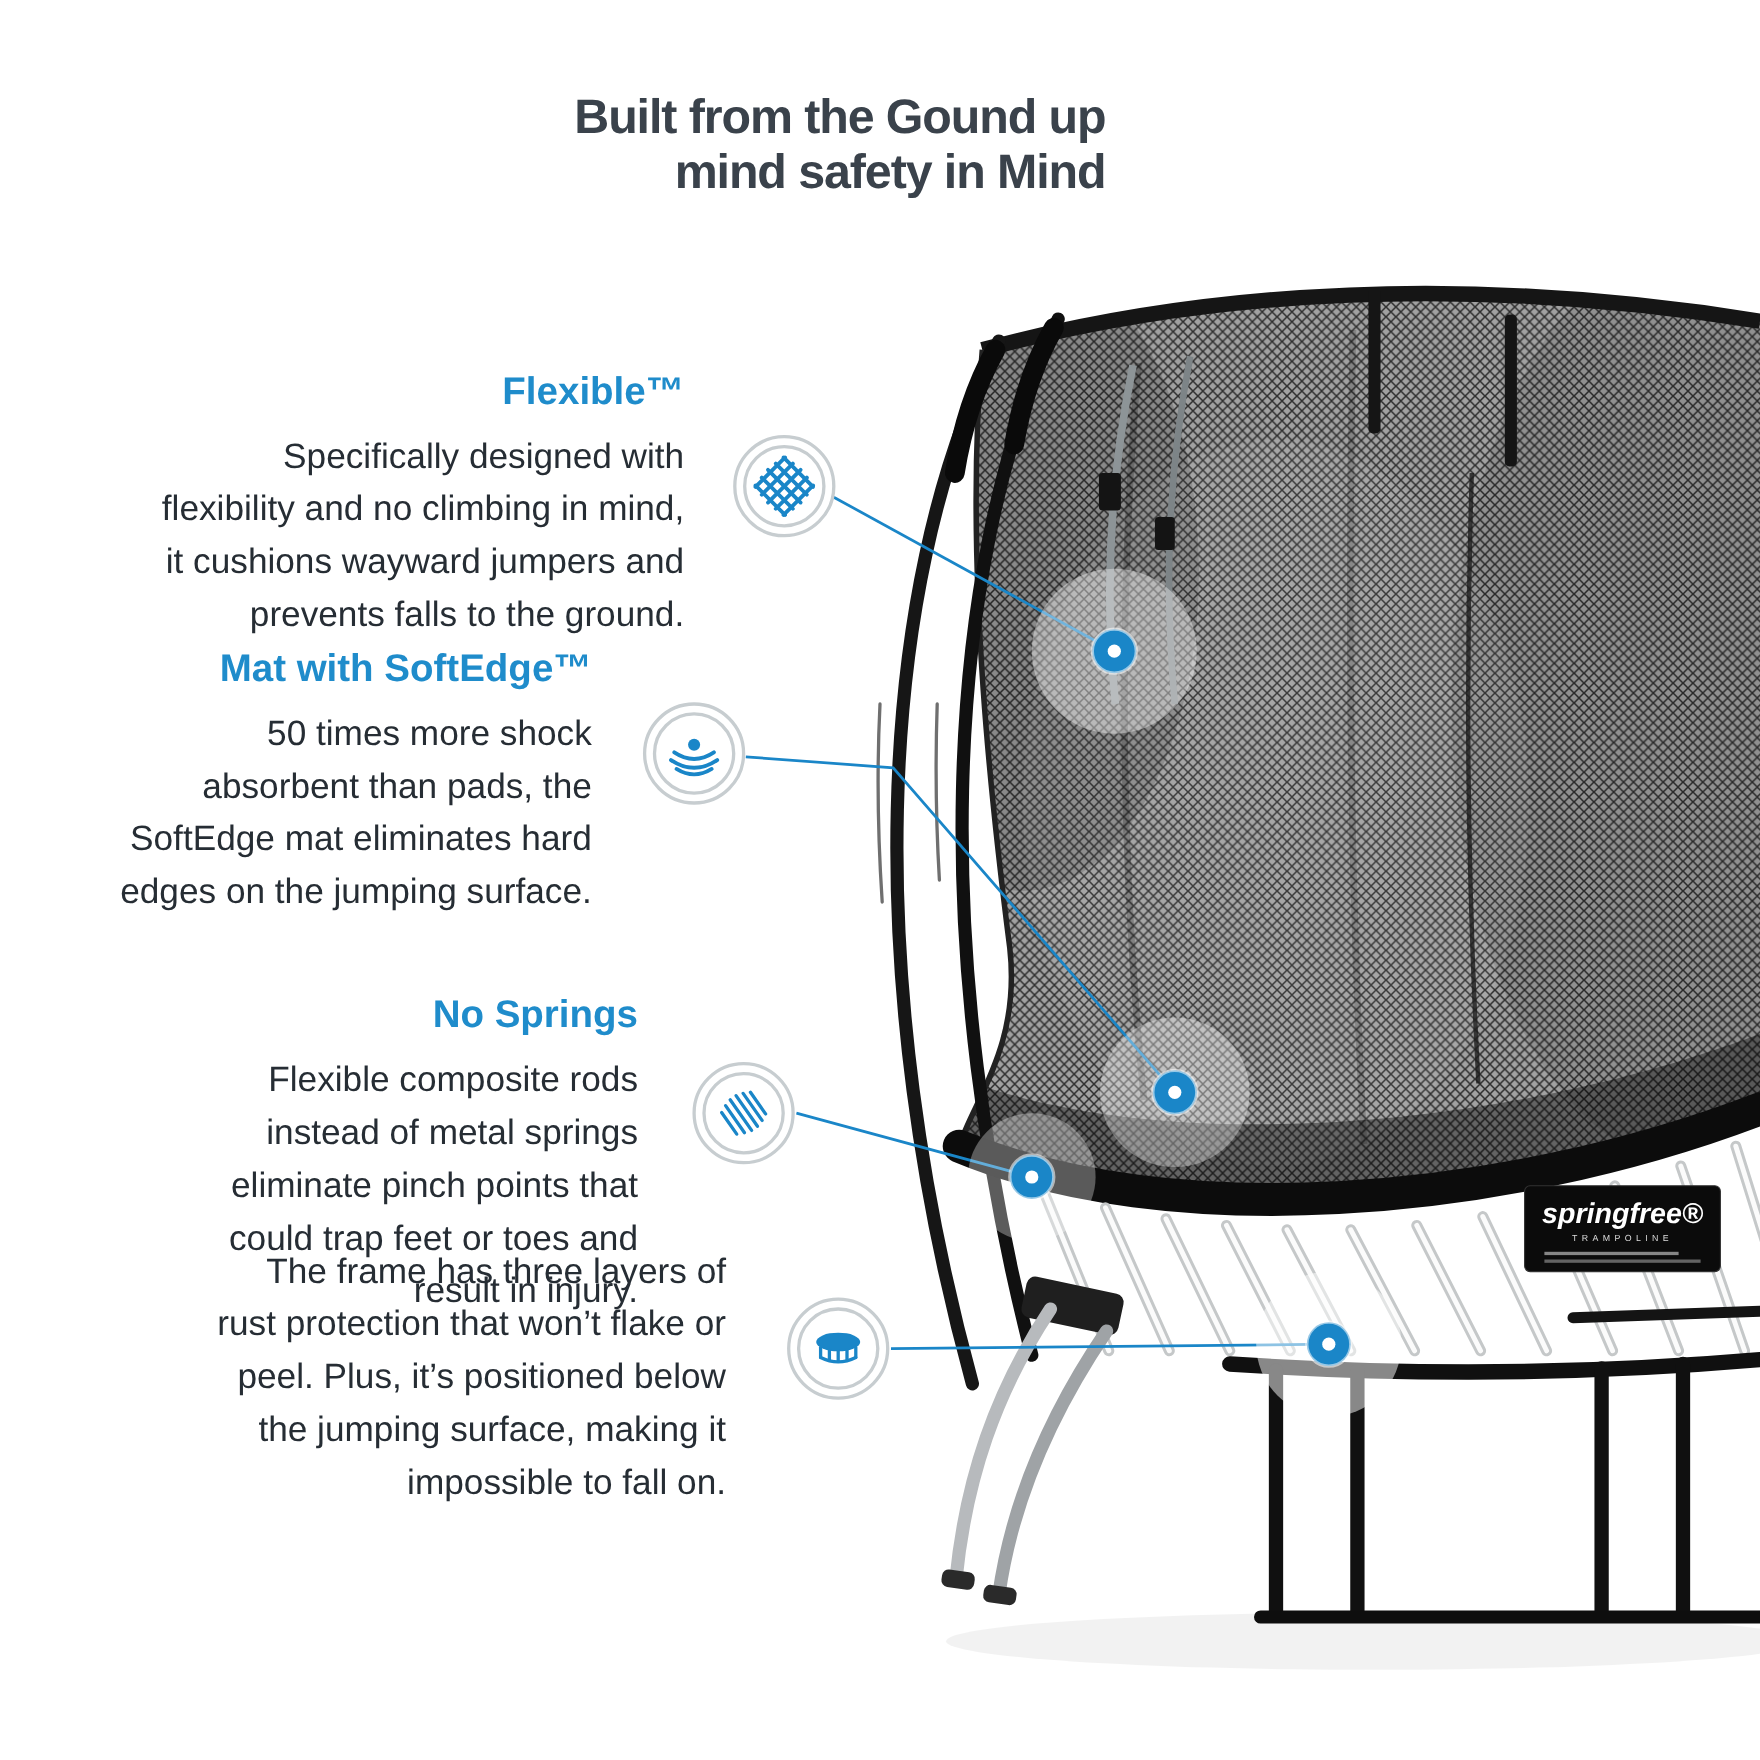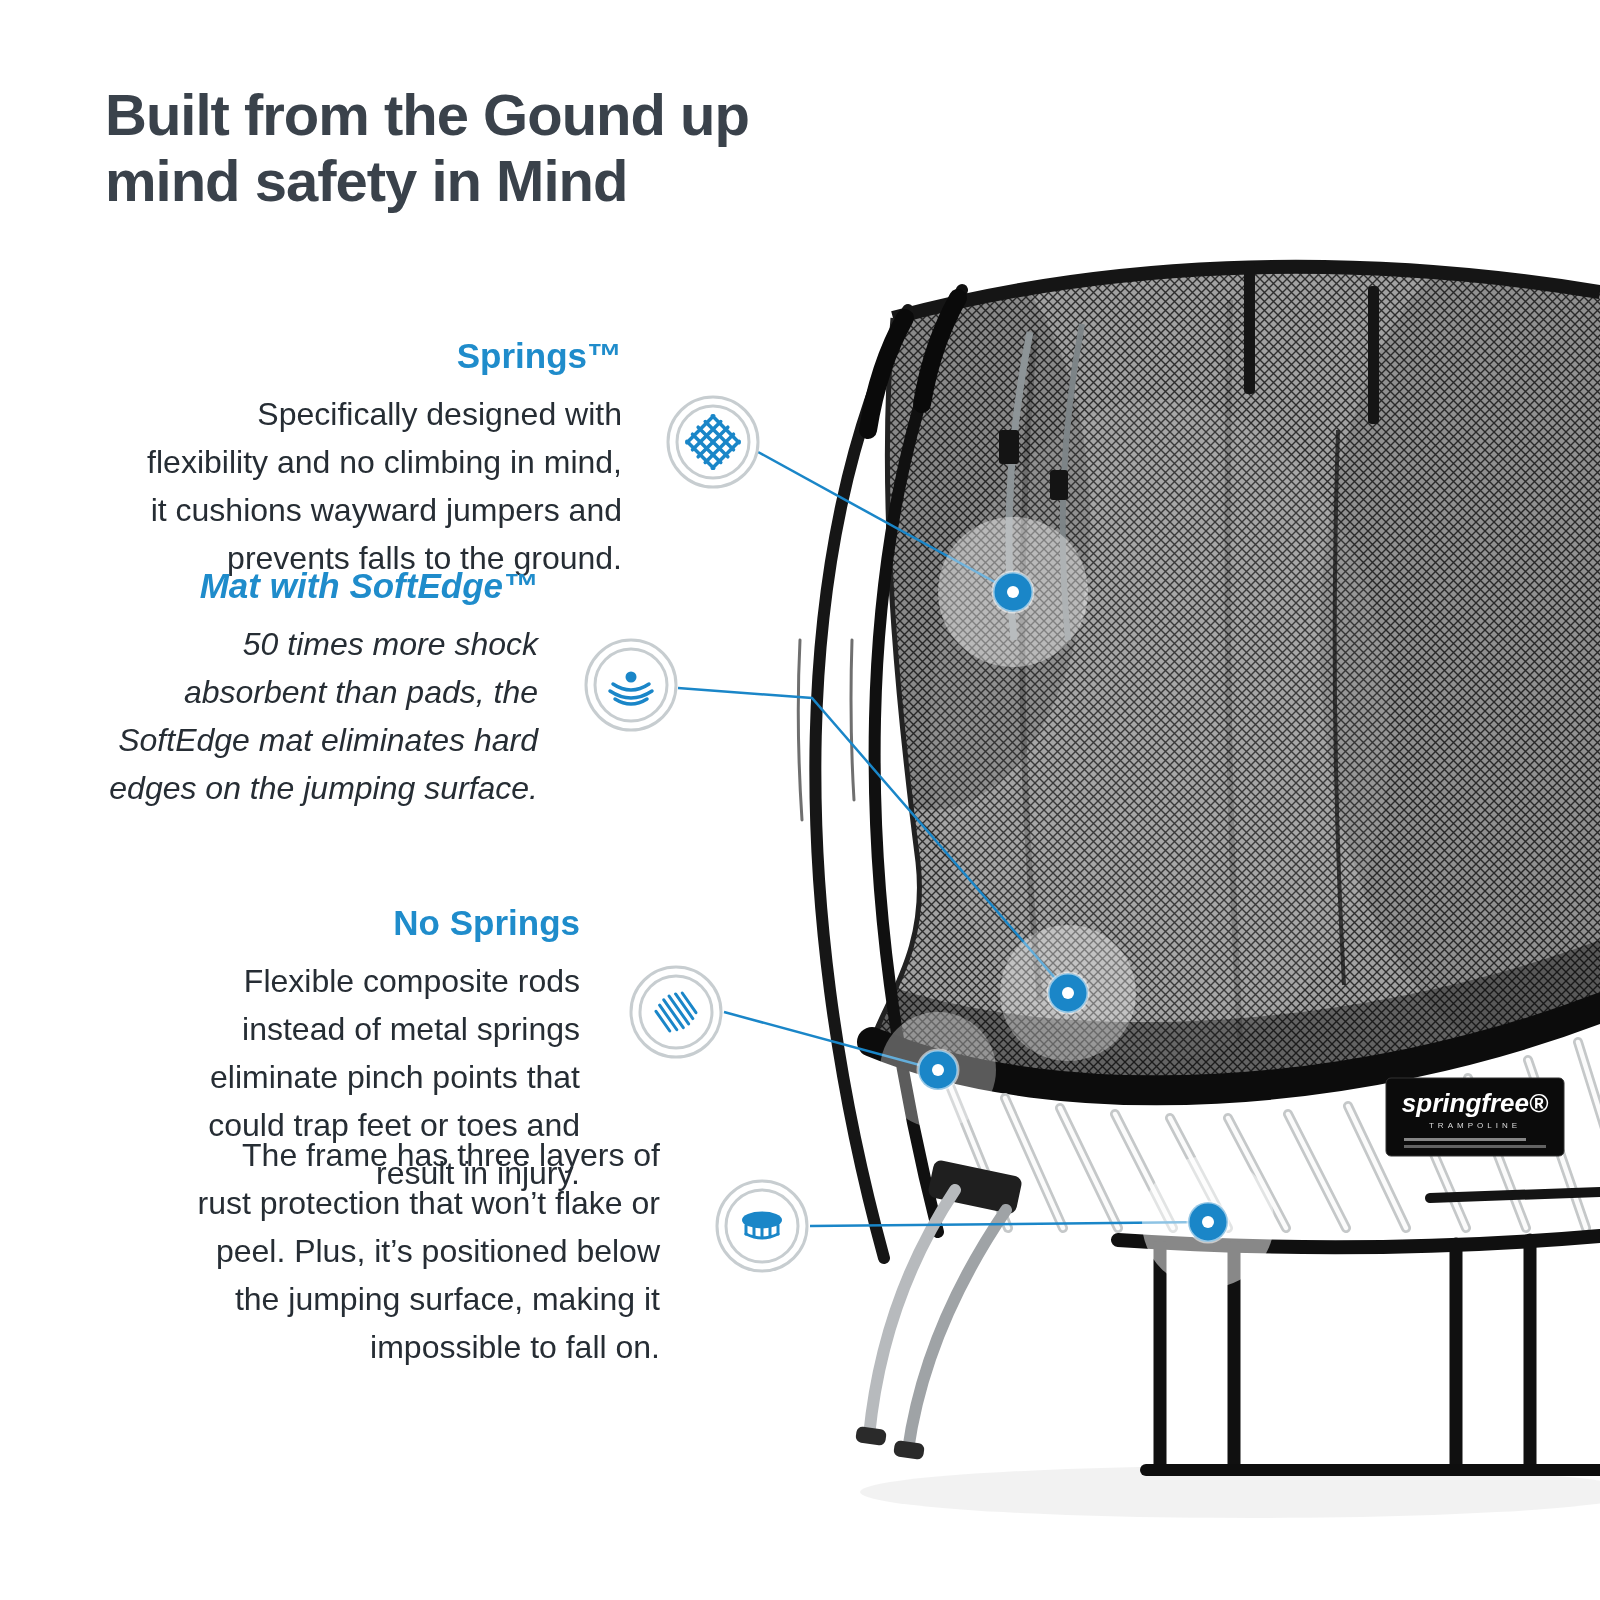--- a/index.html
+++ b/index.html
@@ -3,27 +3,27 @@
 <meta charset="utf-8">
 <style>
   html,body{margin:0;padding:0;background:#ffffff;}
   #page{
     position:relative;width:1600px;height:1600px;background:#ffffff;overflow:hidden;
     font-family:"Liberation Sans","DejaVu Sans",sans-serif;
   }
   #trampoline-svg{position:absolute;left:0;top:0;width:1600px;height:1600px;}
   .page-title{
     position:absolute;left:105px;top:82px;width:900px;
-    font-size:58px;line-height:1.14;font-weight:700;color:#3a424b;letter-spacing:-1px;
+    font-size:44px;line-height:1.14;font-weight:700;color:#3a424b;letter-spacing:-1px;text-align:right;
   }
   .feature{position:absolute;text-align:right;}
   .feature h2{margin:0 0 14px 0;font-size:35px;font-weight:700;color:#1f8ccb;}
   .feature p{margin:0;font-size:32px;line-height:1.5;color:#262d34;}
   #feature-flexinet{left:130px;top:336px;width:492px;}
-  #feature-softedge{left:95px;top:566px;width:443px;font-style:italic;}
+  #feature-softedge{left:95px;top:588px;width:443px;}
   #feature-nosprings{left:135px;top:903px;width:445px;}
   #feature-hiddenframe{left:185px;top:1131px;width:475px;}
   .icon-badge{position:absolute;width:96px;height:96px;}
   #icon-flexinet{left:665px;top:394px;}
   #icon-softedge{left:583px;top:637px;}
   #icon-nosprings{left:628px;top:964px;}
   #icon-hiddenframe{left:714px;top:1178px;}
 </style>
 </head>
 <body>
@@ -139,21 +139,21 @@
       </g>
     </g>
   </svg>
 
   <div class="page-title">
     <div>Built from the Gound up</div>
     <div>mind safety in Mind</div>
   </div>
 
   <div class="feature" id="feature-flexinet">
-    <h2>Springs™</h2>
+    <h2>Flexible™</h2>
     <p>Specifically designed with flexibility and no climbing in mind, it cushions wayward jumpers and prevents falls to the ground.</p>
   </div>
 
   <div class="feature" id="feature-softedge">
     <h2>Mat with SoftEdge™</h2>
     <p>50 times more shock absorbent than pads, the SoftEdge mat eliminates hard edges on the jumping surface.</p>
   </div>
 
   <div class="feature" id="feature-nosprings">
     <h2>No Springs</h2>

